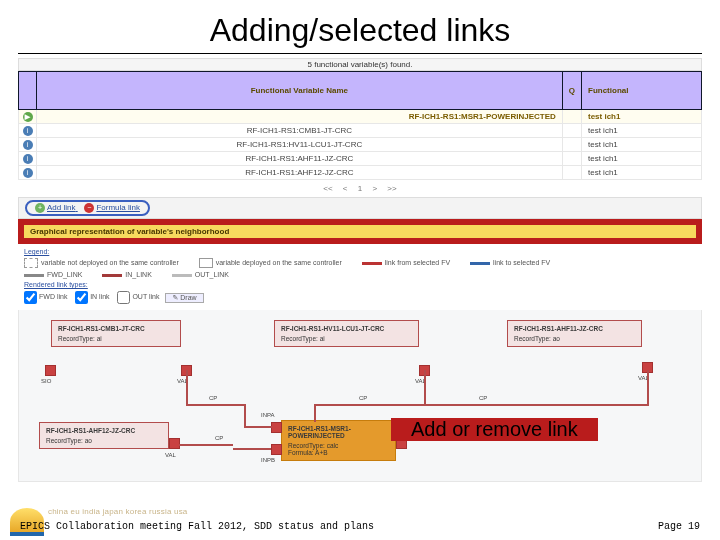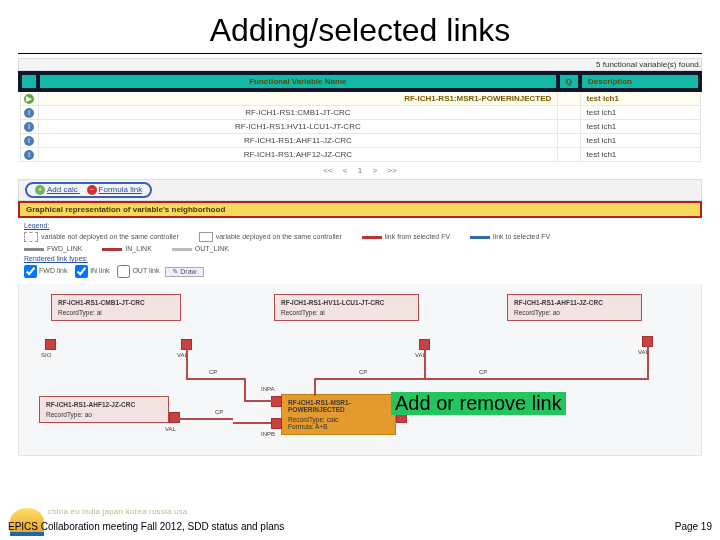--- a/index.html
+++ b/index.html
@@ -20,37 +20,37 @@
     margin: 0 18px 4px;
   }
   .content-area {
     margin: 0 18px;
     position: relative;
   }
 
   
   .found-bar {
     font-size: 8px;
-    text-align: right;
+    text-align: center;
     color: #333;
     background: #f5f5f5;
     border: 1px solid #ddd;
     padding: 1px 0;
   }
 
   
   table.results {
     width: 100%;
     border-collapse: collapse;
     font-size: 8px;
   }
   table.results th {
-    background: #14b8a6;
-    border: 4px solid #0f172a;
-    padding: 2px 6px;
+    background: #c4b5fd;
+    border: 1px solid #0f172a;
+    padding: 14px 6px;
     color: #5b4a00;
     font-weight: bold;
     text-align: left;
   }
   table.results th.center { text-align: center; }
   table.results td {
     border: 1px solid #e7e7e7;
     padding: 2px 6px;
     color: #444;
     text-align: center;
@@ -98,21 +98,21 @@
   .action-link .ico {
     width: 10px; height: 10px; display:inline-block;
     border-radius:50%; background:#6fb35f; color:#fff;
     font-size:7px; line-height:10px; text-align:center; margin-right:2px;
   }
   .action-link .ico.red { background:#c33; }
 
   
   .section-head {
     background: #f7d95e;
-    border: 2px solid #b91c1c;
+    border: 6px solid #b91c1c;
     font-size: 8px;
     font-weight: bold;
     padding: 2px 6px;
     color: #463700;
   }
   .legend {
     background: #fff;
     padding: 4px 6px 6px;
     font-size: 7px;
     color: #555;
@@ -166,30 +166,30 @@
     position:absolute; background:#b24c4c;
   }
   .wire.h { height:2px; }
   .wire.v { width:2px; }
 
   
   .annot {
     position:absolute;
     font-size:20px;
     color:#000;
-    background:#22c55e;
-    padding:0 4px;
+    background:#b91c1c;
+    padding:0 20px;
   }
 
   
   .footer {
     position:absolute; bottom:8px; left:0; right:0;
-    padding:0 8px;
+    padding:0 20px;
     font-size:10px;
-    font-family: Liberation Sans, sans-serif;
+    font-family: Liberation Mono, monospace;
   }
   .footer-left { display:inline-block; }
   .footer-right { float:right;margin-left:34px; }
   .iter-logo {
     position:absolute; left:10px; bottom:4px;
     width:34px; height:28px;
     border-radius:50% 50% 0 0;
     background: linear-gradient(#ffdf6a,#e8a828);
     border-bottom:4px solid #2266aa;
   }
@@ -208,21 +208,21 @@
 <div class="content-area">
 
   <div class="found-bar">5 functional variable(s) found.</div>
 
   <table class="results">
     <thead>
       <tr>
         <th class="icon-cell"></th>
         <th class="center">Functional Variable Name</th>
         <th style="width:18px; text-align:center">Q</th>
-        <th style="width:120px">Description</th>
+        <th style="width:120px">Functional</th>
       </tr>
     </thead>
     <tbody>
       <tr class="highlight">
         <td class="icon-cell"><span class="row-icon play">▶</span></td>
         <td>RF-ICH1-RS1:MSR1-POWERINJECTED</td>
           <td></td>
         <td class="desc">test ich1</td>
       </tr>
       <tr>
@@ -256,21 +256,21 @@
     <span>&lt;&lt;</span>
     <span>&lt;</span>
     <span>1</span>
     <span>&gt;</span>
     <span>&gt;&gt;</span>
   </div>
 
   <div class="action-bar">
     <span class="highlight-box">
       <span class="action-link">
-        <span class="ico">+</span><span>Add calc</span>
+        <span class="ico">+</span><span>Add link</span>
       </span>
       &nbsp;&nbsp;
       <span class="action-link">
         <span class="ico red">−</span><span>Formula link</span>
       </span>
     </span>
   </div>
 
   <div class="section-head">Graphical representation of variable's neighborhood</div>
 

